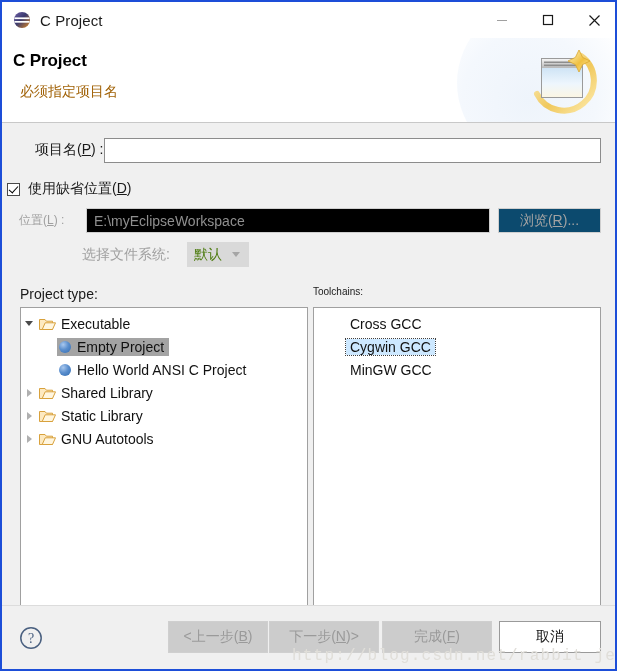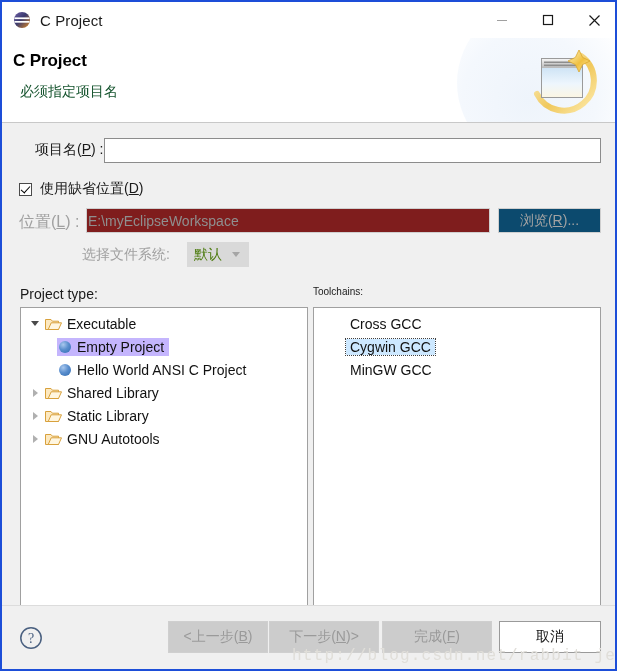--- a/index.html
+++ b/index.html
@@ -75,21 +75,21 @@
     font-size: 17px;
     font-weight: bold;
     color: #000000;
     letter-spacing: -0.1px;
   }
   .header-sub {
     position: absolute;
     left: 18px;
     top: 45px;
     font-size: 14px;
-    color: #14532d;
+    color: #a16207;
   }
   .banner-wash {
     position: absolute;
     right: -20px;
     top: -40px;
     width: 180px;
     height: 170px;
     border-radius: 50%;
     background: radial-gradient(circle at 40% 60%, #eef4fb 0%, #f4f8fd 45%, #ffffff 75%);
   }
@@ -133,21 +133,21 @@
     background: #ffffff;
     font-family: "Liberation Sans", sans-serif;
     font-size: 14px;
     padding: 0 5px;
     color: #111;
     outline: none;
   }
 
   .row-defloc {
     position: absolute;
-    left: 17px; top: 57px;
+    left: 5px; top: 57px;
     display: flex;
     align-items: center;
   }
   .cb {
     width: 13px;
     height: 13px;
     box-sizing: border-box;
     border: 1px solid #4a4a4a;
     background: #ffffff;
     position: relative;
@@ -171,34 +171,34 @@
 
   .row-location {
     position: absolute;
     left: 0; top: 85px;
     width: 100%;
     height: 26px;
   }
   .label-location {
     position: absolute;
     left: 17px; top: 4px;
-    font-size: 16px;
+    font-size: 12px;
     color: #a0a0a0;
   }
   .input-location {
     position: absolute;
     left: 84px; top: 0;
     width: 404px;
     height: 25px;
     box-sizing: border-box;
     border: 1px solid #cfcfcf;
-    background: #7f1d1d;
+    background: #000000;
     font-family: "Liberation Sans", sans-serif;
     font-size: 14px;
-    padding: 0 1px;
+    padding: 0 7px;
     color: #8f8f8f;
     outline: none;
   }
   .btn-browse {
     position: absolute;
     left: 496px; top: 0;
     width: 103px;
     height: 25px;
     box-sizing: border-box;
     border: 1px solid #cfcfcf;
@@ -313,28 +313,28 @@
     margin-right: 5px;
   }
   .bullet-ico {
     width: 12px; height: 12px;
     flex: none;
     margin-right: 6px;
     border-radius: 50%;
     background: radial-gradient(circle at 35% 30%, #a9c8ee 0%, #5b8fce 45%, #2f6ab0 100%);
   }
   .tnode.child { padding-left: 36px; }
-  .tnode.root  { padding-left: 6px; }
+  .tnode.root  { }
   .tnode .sel-wrap {
     display: inline-flex;
     align-items: center;
     padding: 1px 5px 1px 2px;
   }
   .tnode.selected .sel-wrap {
-    background: #c4b5fd;
+    background: #a3a3a3;
   }
   .litem {
     height: 23px;
     display: flex;
     align-items: center;
     font-size: 14px;
     color: #111111;
     padding-left: 32px;
     white-space: nowrap;
   }

